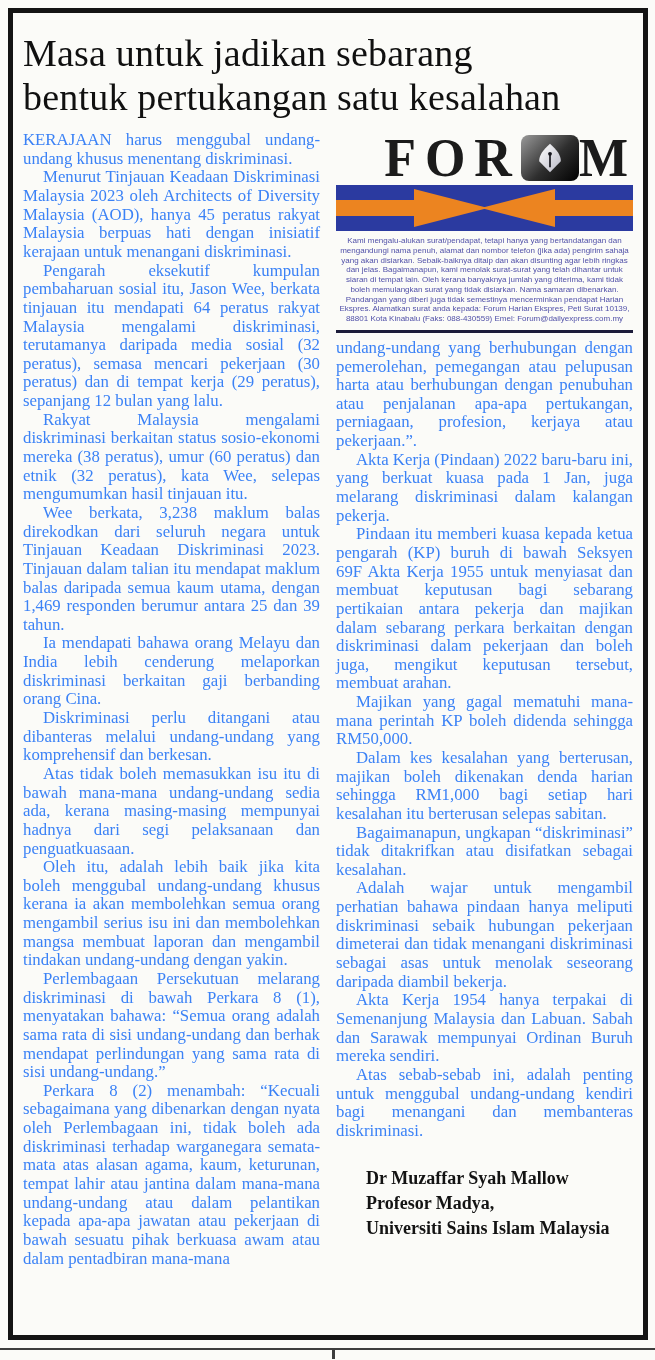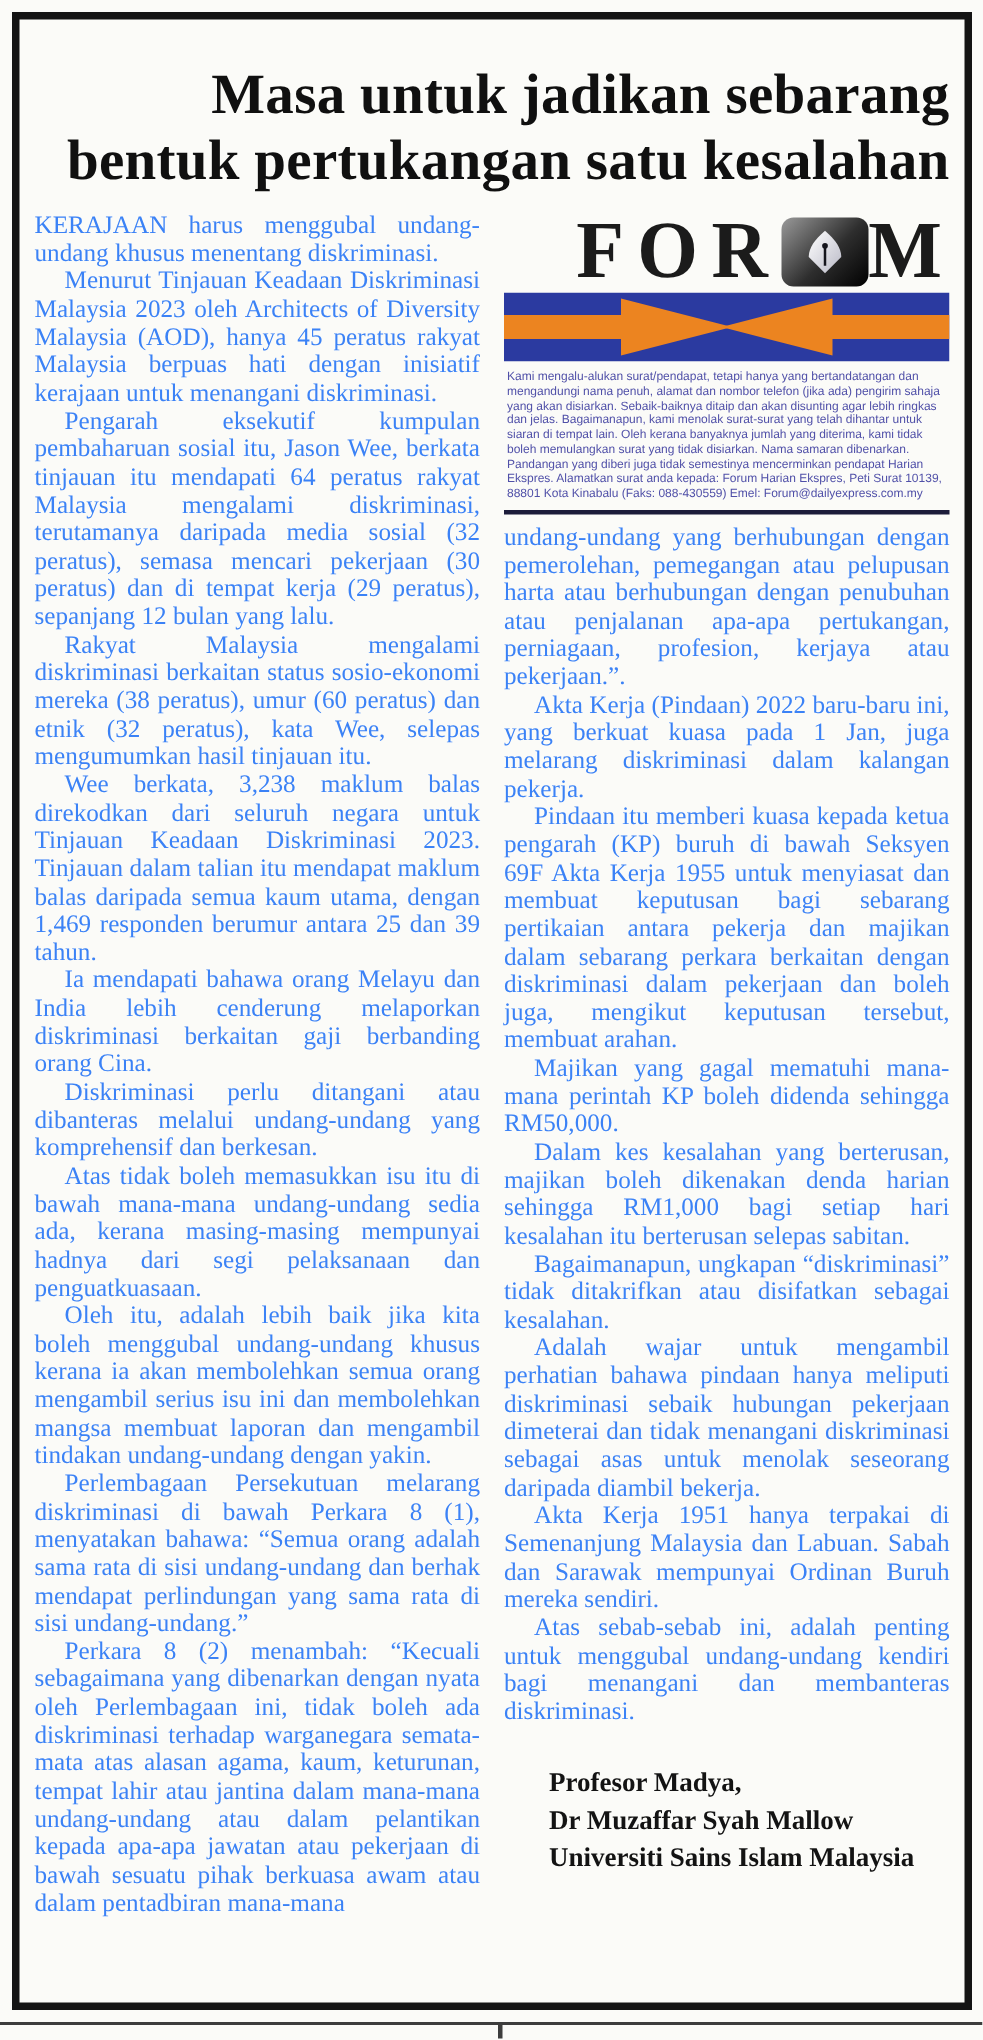--- a/index.html
+++ b/index.html
@@ -13,22 +13,22 @@
   html,body{width:655px;height:1360px;background:var(--paper);overflow:hidden;}
   body{font-family:"Liberation Serif", serif;color:var(--ink);position:relative;}
 
   .page-frame{
     position:absolute;left:8px;top:8px;width:640px;height:1332px;
     border:5px solid #141414;background:var(--paper);
     padding:6px 10px 0 10px;
   }
 
   .headline{
-    text-align:right;font-weight:700;font-size:38px;line-height:1.16;
-    letter-spacing:.2px;margin-top:22px;color:#101010;
+    text-align:left;font-weight:400;font-size:38px;line-height:1.16;
+    letter-spacing:.2px;margin-top:12px;color:#101010;
   }
 
   .columns{display:flex;gap:16px;margin-top:12px;}
   .col{width:297px;}
 
   .col p{
     font-size:16.8px;line-height:1.11;text-align:justify;
     text-indent:20px;color:#3b82f6;
   }
   .col p.noindent{text-indent:0;}
@@ -45,21 +45,21 @@
   }
   .forum-letters.single{letter-spacing:0;}
   .nib-badge{
     width:58px;height:46px;border-radius:8px;flex:0 0 auto;
     background:linear-gradient(135deg,#9a9a9a 0%,#2e2e2e 55%,#000 100%);
     display:flex;align-items:center;justify-content:center;
   }
   .forum-band{display:block;width:100%;height:46px;}
   .forum-notice{
     font-family:"Liberation Sans", sans-serif;
-    font-size:8px;line-height:1.22;text-align:left;
+    font-size:8px;line-height:1.22;text-align:center;
     color:var(--notice-text);padding:5px 2px 2px 2px;
   }
 
   
   .signature{margin-top:26px;padding-left:30px;}
   .signature div{
     font-weight:700;font-size:18px;line-height:1.38;color:#131313;
   }
 
   
@@ -122,26 +122,26 @@
         <div class="forum-notice">Kami mengalu-alukan surat/pendapat, tetapi hanya yang bertandatangan dan mengandungi nama penuh, alamat dan nombor telefon (jika ada) pengirim sahaja yang akan disiarkan. Sebaik-baiknya ditaip dan akan disunting agar lebih ringkas dan jelas. Bagaimanapun, kami menolak surat-surat yang telah dihantar untuk siaran di tempat lain. Oleh kerana banyaknya jumlah yang diterima, kami tidak boleh memulangkan surat yang tidak disiarkan. Nama samaran dibenarkan. Pandangan yang diberi juga tidak semestinya mencerminkan pendapat Harian Ekspres. Alamatkan surat anda kepada: Forum Harian Ekspres, Peti Surat 10139, 88801 Kota Kinabalu (Faks: 088-430559) Emel: Forum@dailyexpress.com.my</div>
       </div>
 
       <p class="noindent">undang-undang yang berhubungan dengan pemerolehan, pemegangan atau pelupusan harta atau berhubungan dengan penubuhan atau penjalanan apa-apa pertukangan, perniagaan, profesion, kerjaya atau pekerjaan.”.</p>
       <p>Akta Kerja (Pindaan) 2022 baru-baru ini, yang berkuat kuasa pada 1 Jan, juga melarang diskriminasi dalam kalangan pekerja.</p>
       <p>Pindaan itu memberi kuasa kepada ketua pengarah (KP) buruh di bawah Seksyen 69F Akta Kerja 1955 untuk menyiasat dan membuat keputusan bagi sebarang pertikaian antara pekerja dan majikan dalam sebarang perkara berkaitan dengan diskriminasi dalam pekerjaan dan boleh juga, mengikut keputusan tersebut, membuat arahan.</p>
       <p>Majikan yang gagal mematuhi mana-mana perintah KP boleh didenda sehingga RM50,000.</p>
       <p>Dalam kes kesalahan yang berterusan, majikan boleh dikenakan denda harian sehingga RM1,000 bagi setiap hari kesalahan itu berterusan selepas sabitan.</p>
       <p>Bagaimanapun, ungkapan “diskriminasi” tidak ditakrifkan atau disifatkan sebagai kesalahan.</p>
       <p>Adalah wajar untuk mengambil perhatian bahawa pindaan hanya meliputi diskriminasi sebaik hubungan pekerjaan dimeterai dan tidak menangani diskriminasi sebagai asas untuk menolak seseorang daripada diambil bekerja.</p>
-      <p>Akta Kerja 1951 hanya terpakai di Semenanjung Malaysia dan Labuan. Sabah dan Sarawak mempunyai Ordinan Buruh mereka sendiri.</p>
+      <p>Akta Kerja 1954 hanya terpakai di Semenanjung Malaysia dan Labuan. Sabah dan Sarawak mempunyai Ordinan Buruh mereka sendiri.</p>
       <p>Atas sebab-sebab ini, adalah penting untuk menggubal undang-undang kendiri bagi menangani dan membanteras diskriminasi.</p>
 
       <div class="signature">
+        <div>Dr Muzaffar Syah Mallow</div>
         <div>Profesor Madya,</div>
-        <div>Dr Muzaffar Syah Mallow</div>
         <div>Universiti Sains Islam Malaysia</div>
       </div>
 
     </div>
   </div>
 </div>
 
 <div class="bottom-rule"></div>
 <div class="bottom-tick"></div>
 

